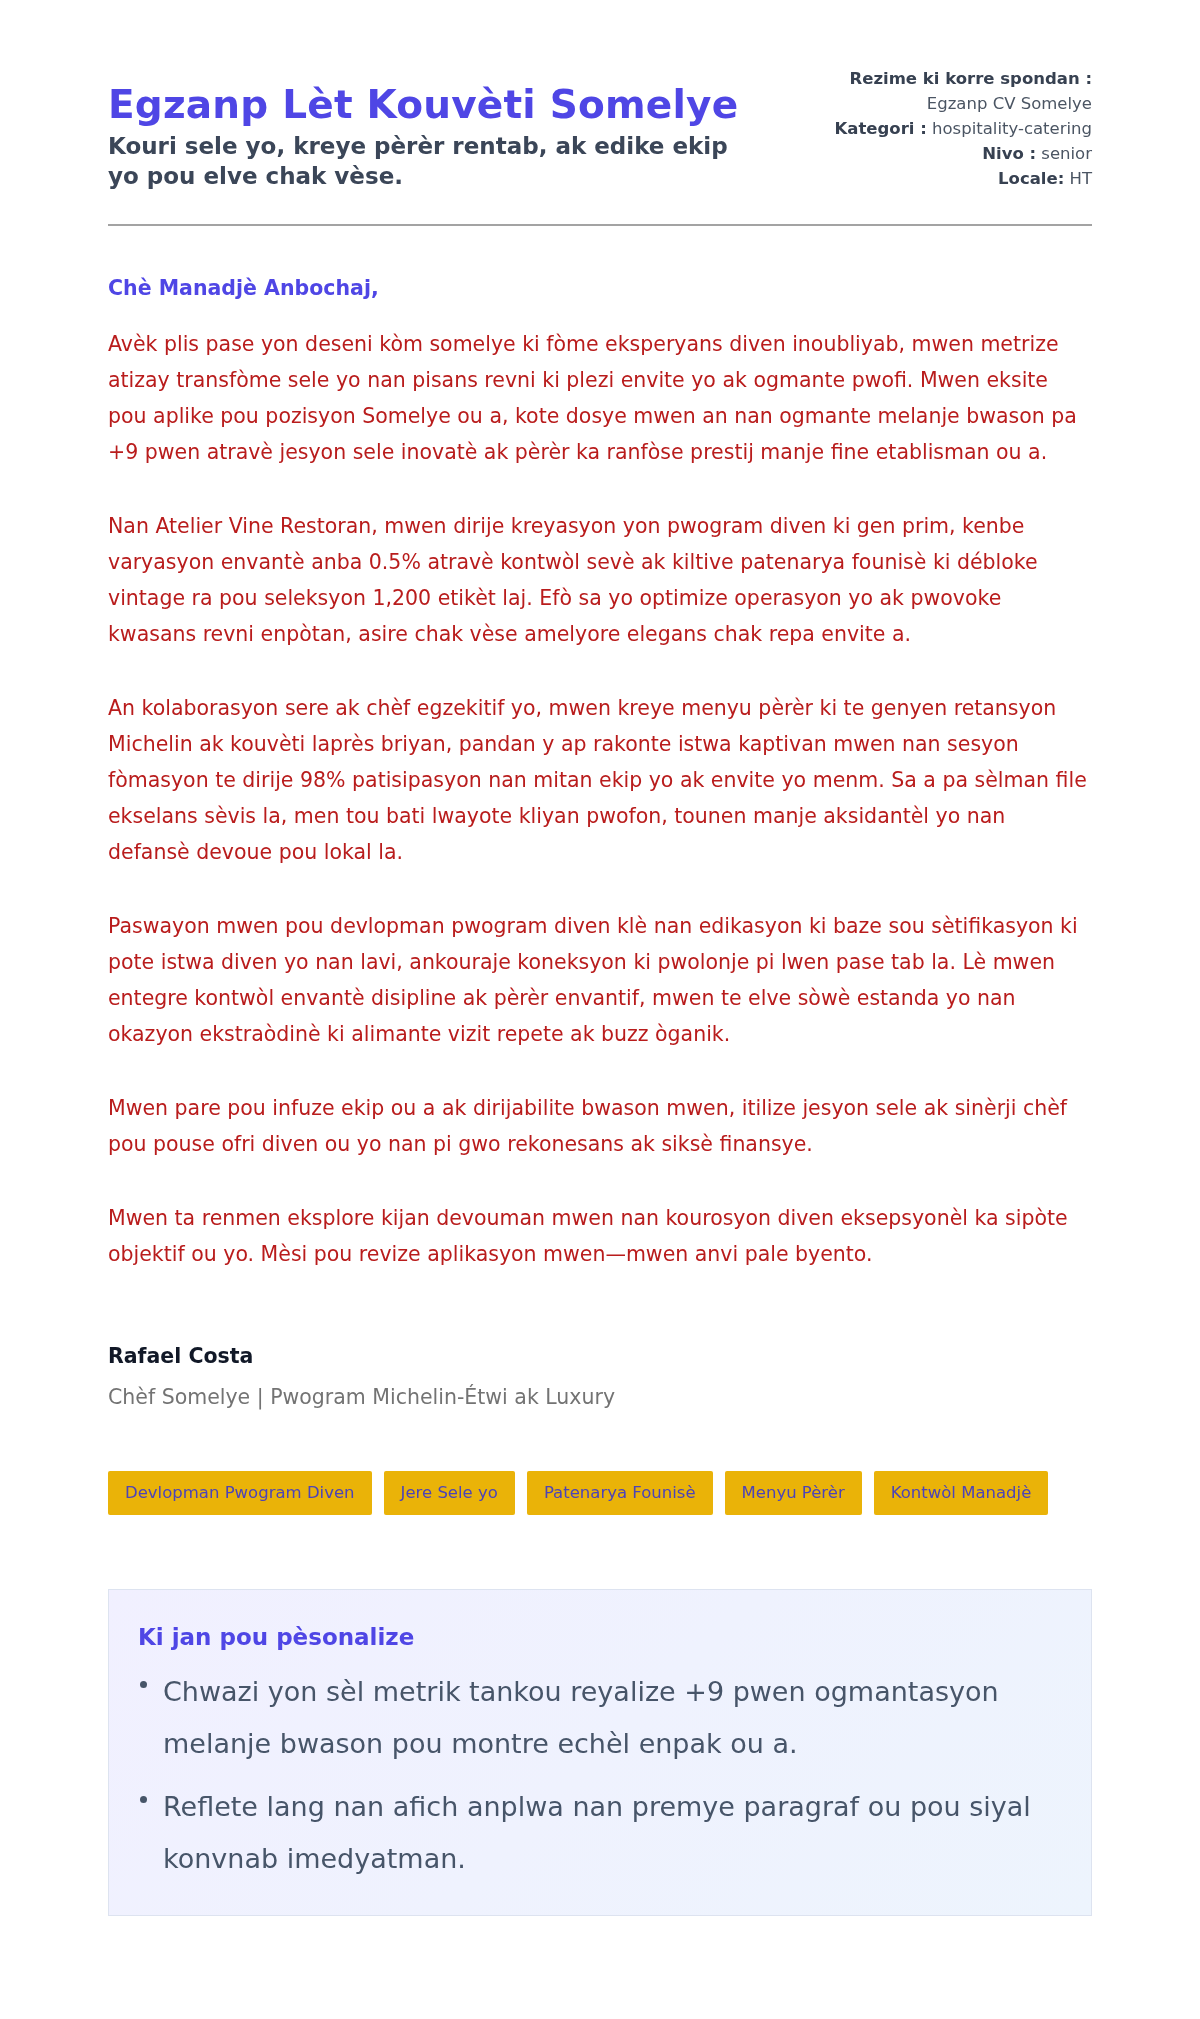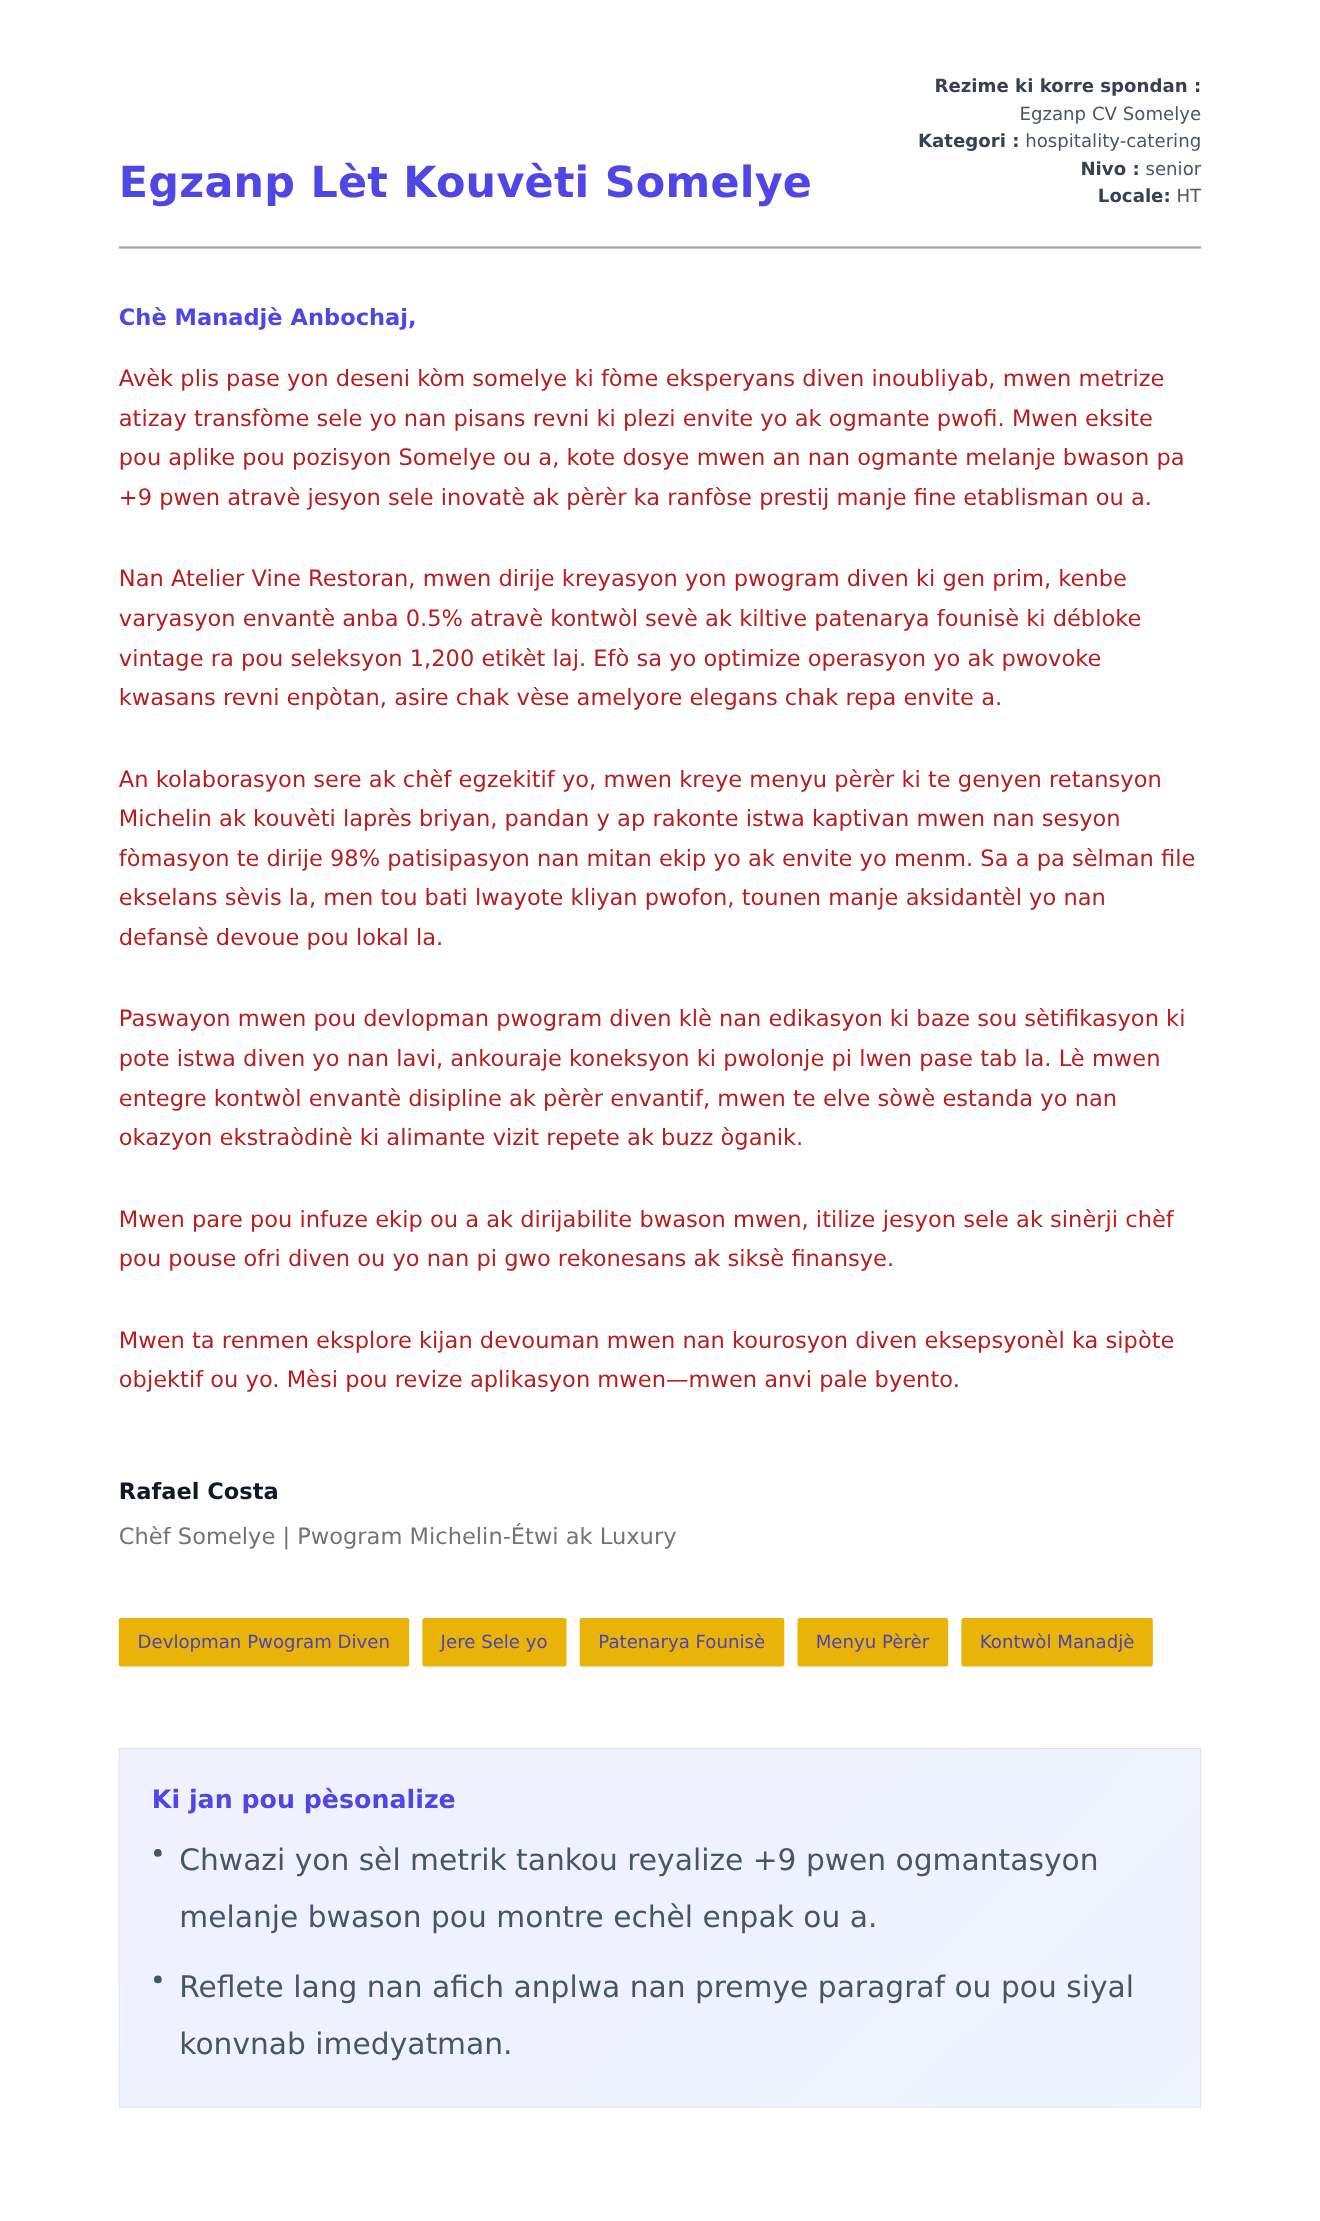--- a/index.html
+++ b/index.html
@@ -122,20 +122,21 @@
     }
   </style>
 </head>
 <body>
 
 <div class="page">
 
   <header class="header">
     <div class="header-left">
       <h1 class="title">Egzanp Lèt Kouvèti Somelye</h1>
+      <h2 class="subtitle">Kouri sele yo, kreye pèrèr rentab, ak edike ekip yo pou elve chak vèse.</h2>
     </div>
     <div class="meta">
       <span class="meta-row k">Rezime ki korre spondan :</span>
       <span class="meta-row">Egzanp CV Somelye</span>
       <span class="meta-row"><span class="k">Kategori :</span> <span>hospitality-catering</span></span>
       <span class="meta-row"><span class="k">Nivo :</span> <span>senior</span></span>
       <span class="meta-row"><span class="k">Locale:</span> <span>HT</span></span>
     </div>
   </header>
 

